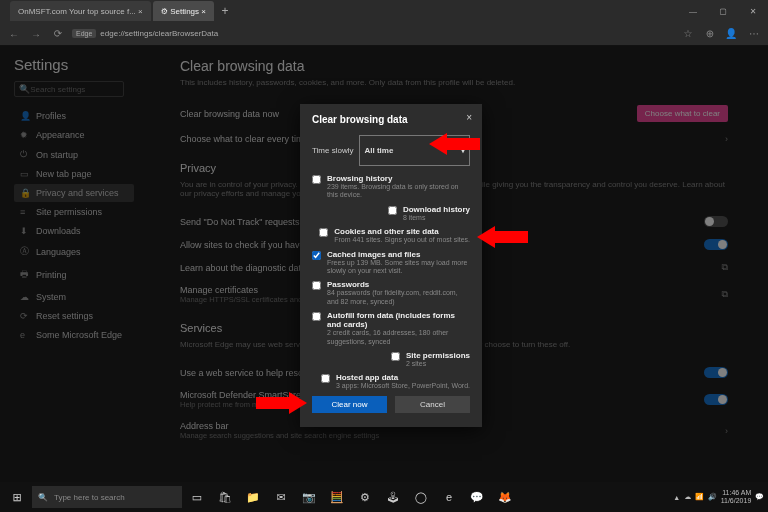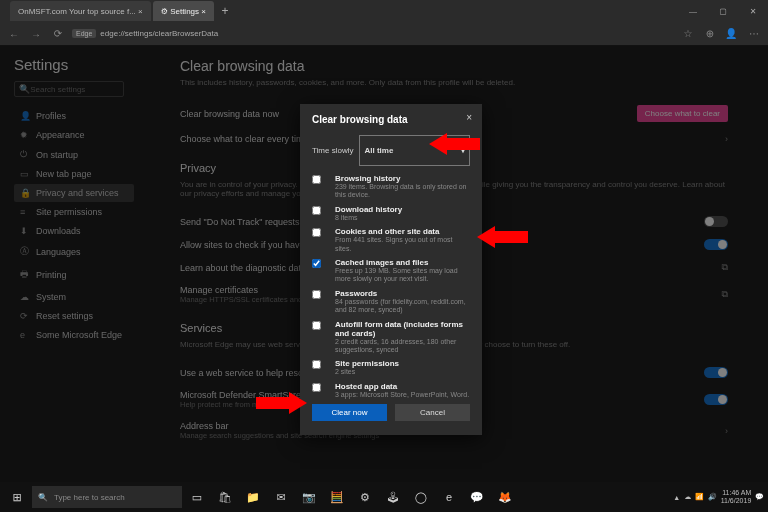--- a/index.html
+++ b/index.html
@@ -44,21 +44,21 @@
   .chevron { color:#888; font-size:9px; }
   
   .dim { position:absolute; inset:0; background:rgba(0,0,0,0.5); }
   
   .modal { position:absolute; left:300px; top:104px; width:182px; background:#2d2d2d; color:#ddd; padding:10px 12px 14px 12px; box-shadow:0 4px 20px rgba(0,0,0,0.7); font-size:8px; }
   .modal h3 { font-size:10px; font-weight:600; color:#fff; margin-bottom:10px; }
   .closex { position:absolute; right:10px; top:8px; color:#ccc; font-size:10px; }
   .trrow { display:flex; align-items:center; gap:6px; margin-bottom:8px; }
   .trlabel { font-size:8px; color:#ccc; }
   .trselect { flex:1; border:1px solid #777; padding:10px 4px; display:flex; justify-content:space-between; align-items:center; font-size:8px;font-weight:bold; }
-  .chk { display:flex; gap:14px; margin:5px 0; }
+  .chk { display:flex; gap:6px; margin:5px 0;justify-content:flex-end; }
   .chk input { width:9px; height:9px; margin-top:1px; accent-color:#0a5fbb; }
   .chk .t { font-size:8px; color:#eee; font-weight:600; }
   .chk .d { font-size:7px; color:#888; line-height:1.2; }
   .mbuttons { display:flex; gap:8px; justify-content:flex-end; }
   .mbtn { flex:1; padding:4px 0; font-size:8px; text-align:center; border:none; }
   .mbtn.primary { background:#0a5fbb; color:#fff; }
   .mbtn.secondary { background:#444; color:#ddd; }
   
   .arrow { position:absolute; }
   .arrow .shaft { position:absolute; background:#ff0000; }

